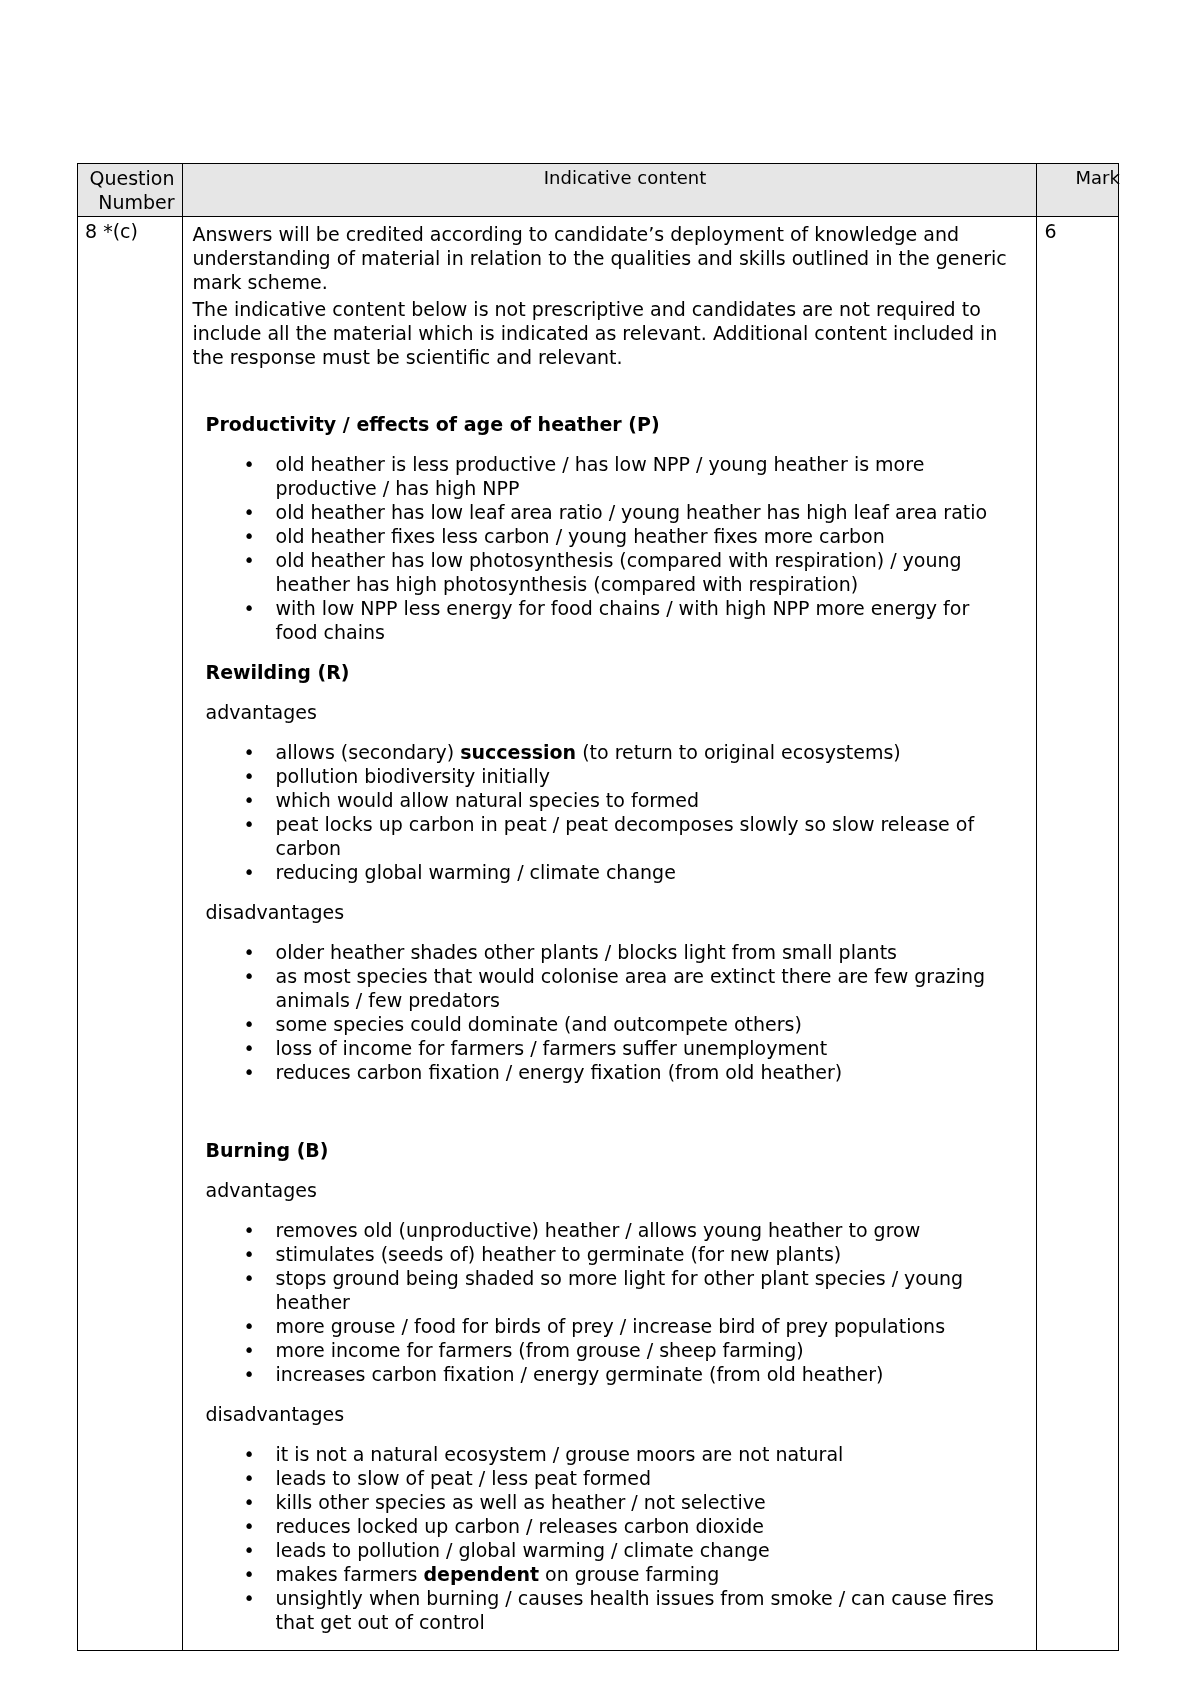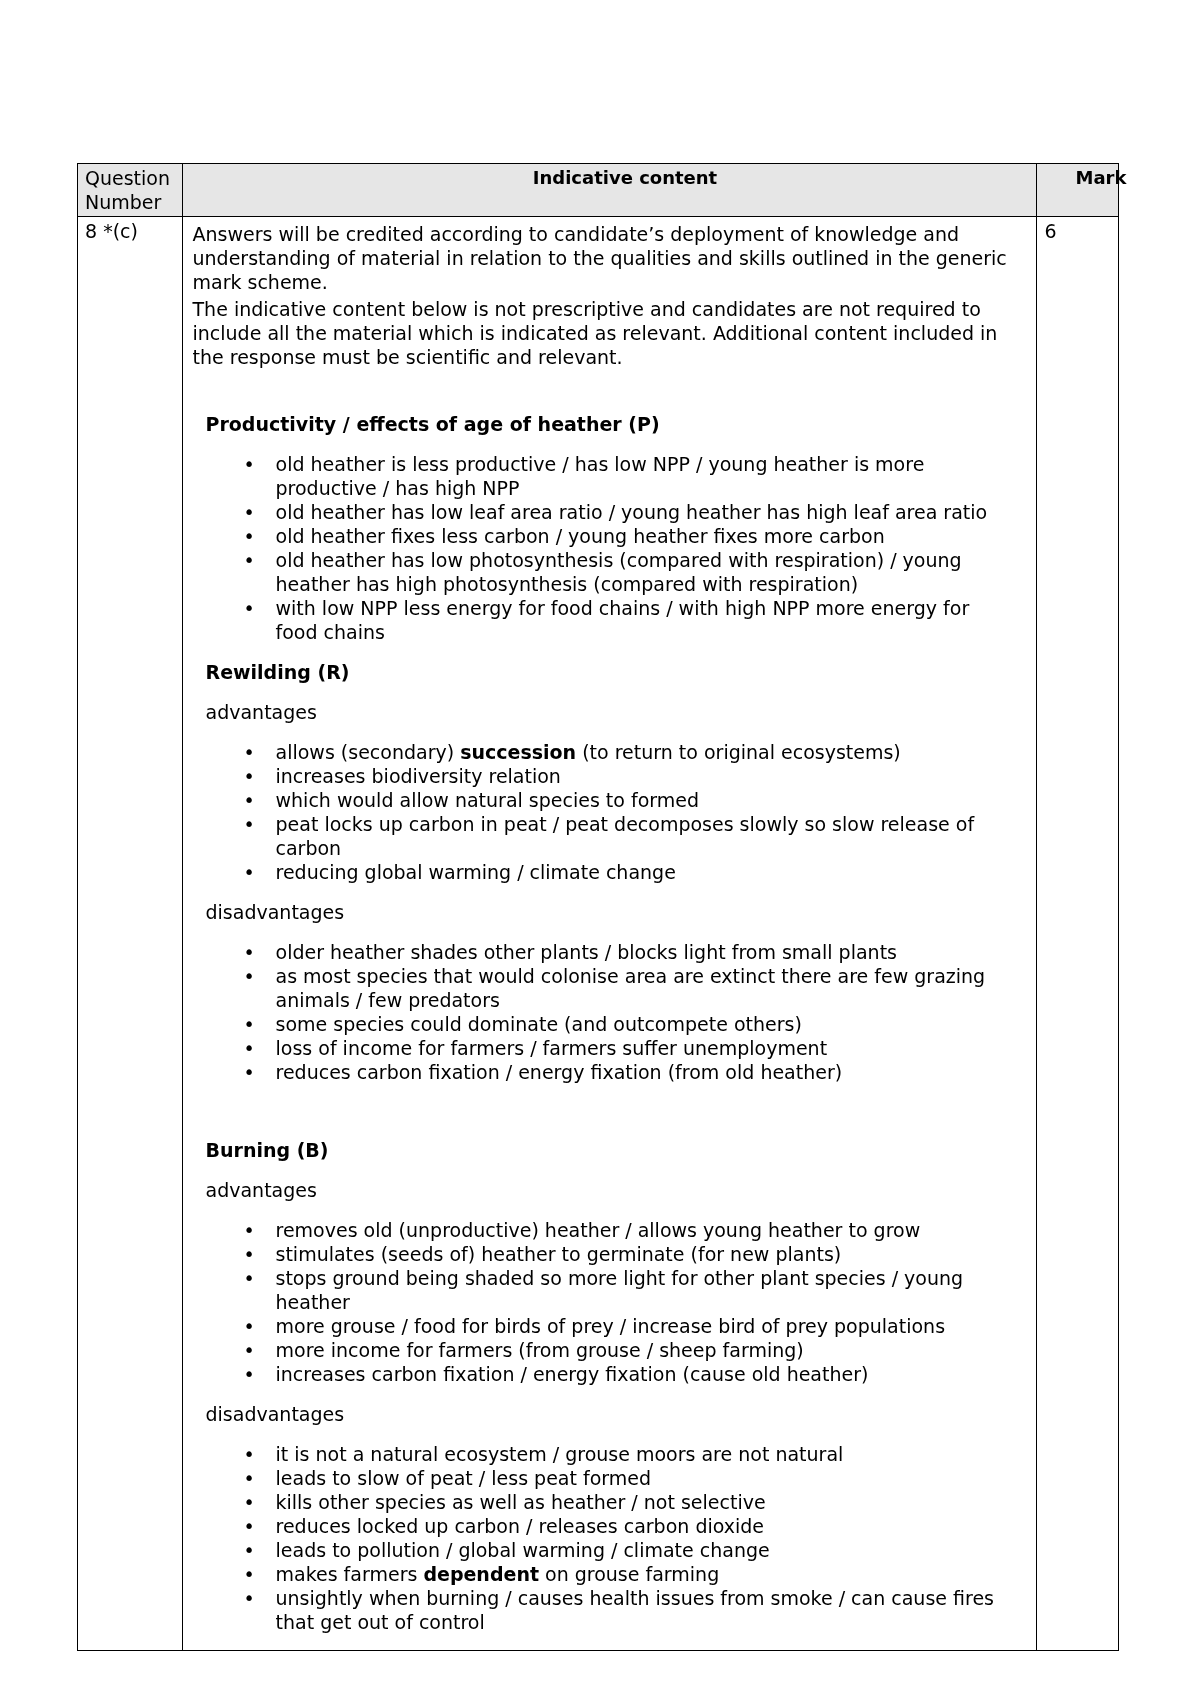--- a/index.html
+++ b/index.html
@@ -1,22 +1,22 @@
 <!DOCTYPE html>
 <html><head>
 <meta charset="utf-8">
 <style>
   html, body { margin:0; padding:0; background:#ffffff; }
   body { width:1191px; height:1683px; position:relative; font-family:"DejaVu Sans", sans-serif; color:#000; }
   .tbl { position:absolute; left:77px; top:163px; width:1042px; border-collapse:collapse; table-layout:fixed; }
   .tbl td, .tbl th { border:1.5px solid #000; vertical-align:top; padding:2px 7px; font-size:19px; line-height:24px; }
   .tbl th { background:#e6e6e6; font-weight:normal; height:44px; }
   .c1 { width:100px; } .c2 { width:818px; } .c3 { width:78px; }
-  th.hd { text-align:center; font-weight:bold; font-size:18px;padding-left:38px; }
-  th.qn { text-align:left; }
+  th.hd { text-align:center; font-weight:normal; font-size:18px;padding-left:38px; }
+  th.qn { text-align:right; }
   td.body { height:1320px; }
   .qnum { font-weight:normal; }
   .para { margin:3px; }
   .gap { height:24px; }
   .sec { font-weight:bold; margin:16px; }
   .sub { margin:16px; }
   ul { margin:14px; padding:0 0 0 72px; list-style:none; }
   li { position:relative; margin:0; }
   li::before { content:"•"; position:absolute; left:-32px; }
 </style>
@@ -48,21 +48,21 @@
         <li>old heather has low leaf area ratio / young heather has high leaf area ratio</li>
         <li>old heather fixes less carbon / young heather fixes more carbon</li>
         <li>old heather has low photosynthesis (compared with respiration) / young heather has high photosynthesis (compared with respiration)</li>
         <li>with low NPP less energy for food chains / with high NPP more energy for food chains</li>
       </ul>
 
       <p class="sec">Rewilding (R)</p>
       <p class="sub">advantages</p>
       <ul>
         <li><span>allows (secondary) </span><b>succession</b><span> (to return to original ecosystems)</span></li>
-        <li><span>increases biodiversity relation</span></li>
+        <li><span>pollution biodiversity initially</span></li>
         <li><span>which would allow natural species to formed</span></li>
         <li><span>peat locks up carbon in peat  / peat decomposes slowly so slow release of carbon</span></li>
         <li><span>reducing global warming / climate change</span></li>
       </ul>
       <p class="sub">disadvantages</p>
       <ul>
         <li>older heather shades other plants / blocks light from small plants</li>
         <li>as most species that would colonise area are extinct there are few grazing animals / few predators</li>
         <li>some species could dominate (and outcompete others)</li>
         <li>loss of income for farmers / farmers suffer unemployment</li>
@@ -71,21 +71,21 @@
       <div class="gap"></div>
 
       <p class="sec">Burning (B)</p>
       <p class="sub">advantages</p>
       <ul>
         <li>removes old (unproductive) heather / allows young heather to grow</li>
         <li>stimulates (seeds of) heather to germinate (for new plants)</li>
         <li>stops ground being shaded so more light for other plant species / young heather</li>
         <li>more grouse / food for birds of prey / increase bird of prey populations</li>
         <li>more income for farmers (from grouse / sheep farming)</li>
-        <li>increases carbon fixation / energy fixation (cause old heather)</li>
+        <li>increases carbon fixation / energy germinate (from old heather)</li>
       </ul>
       <p class="sub">disadvantages</p>
       <ul>
         <li><span>it is not a natural ecosystem / grouse moors are not natural</span></li>
         <li><span>leads to slow of peat / less peat formed</span></li>
         <li><span>kills other species as well as heather / not selective</span></li>
         <li><span>reduces locked up carbon / releases carbon dioxide</span></li>
         <li><span>leads to pollution / global warming / climate change</span></li>
         <li><span>makes farmers </span><b>dependent</b><span> on grouse farming</span></li>
         <li><span>unsightly when burning / causes health issues from smoke / can cause fires that get out of control</span></li>

